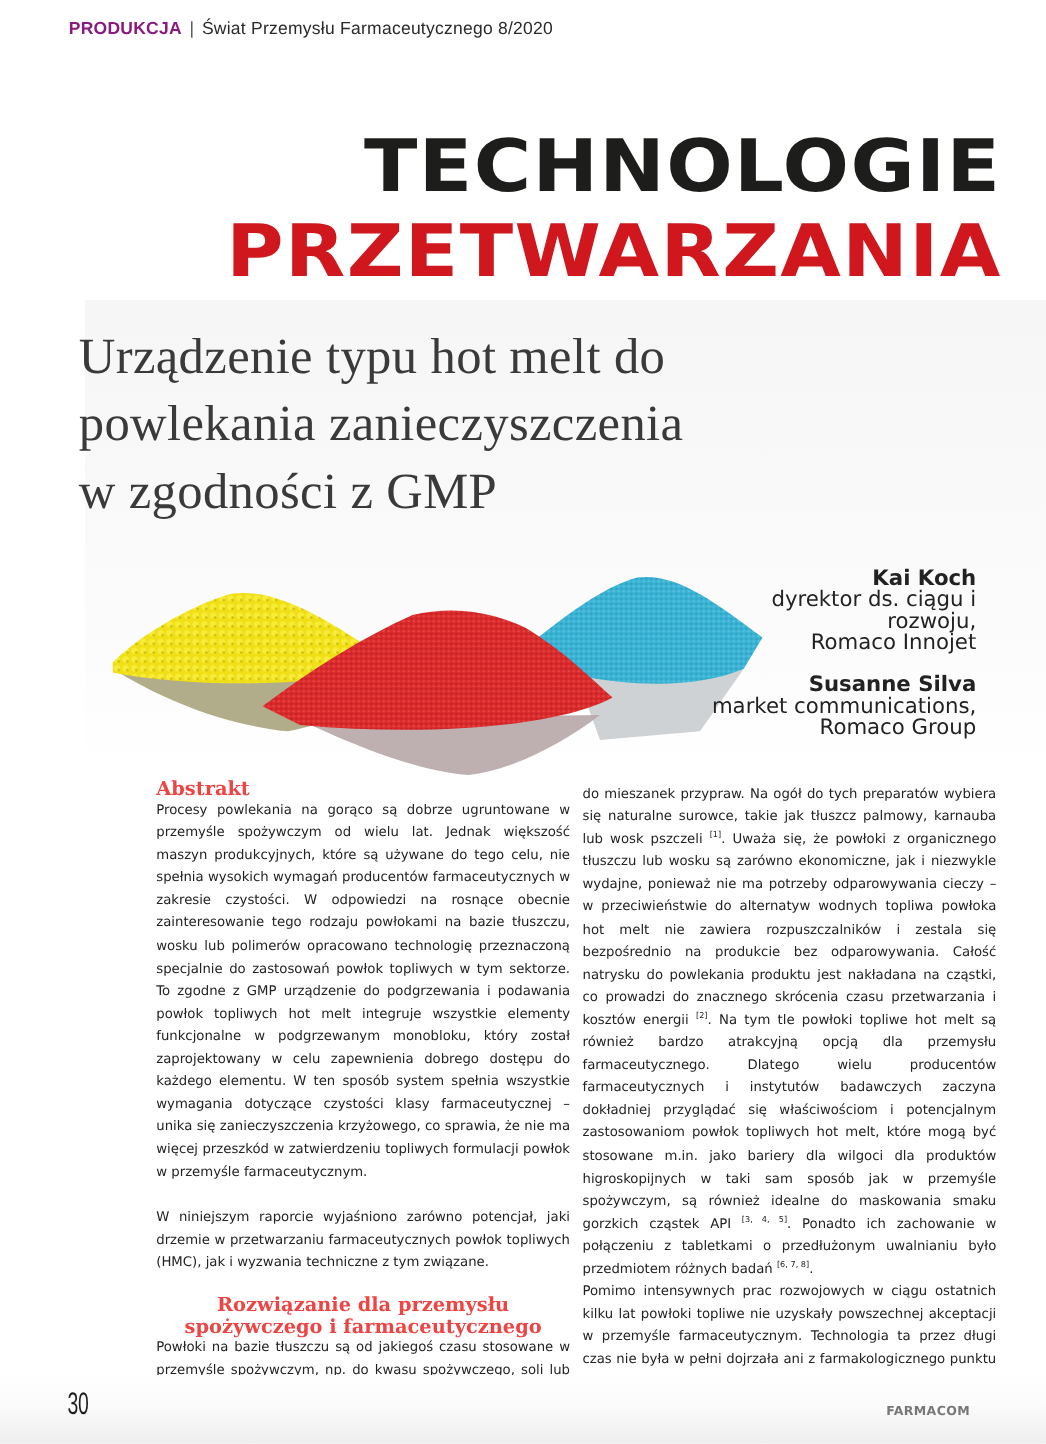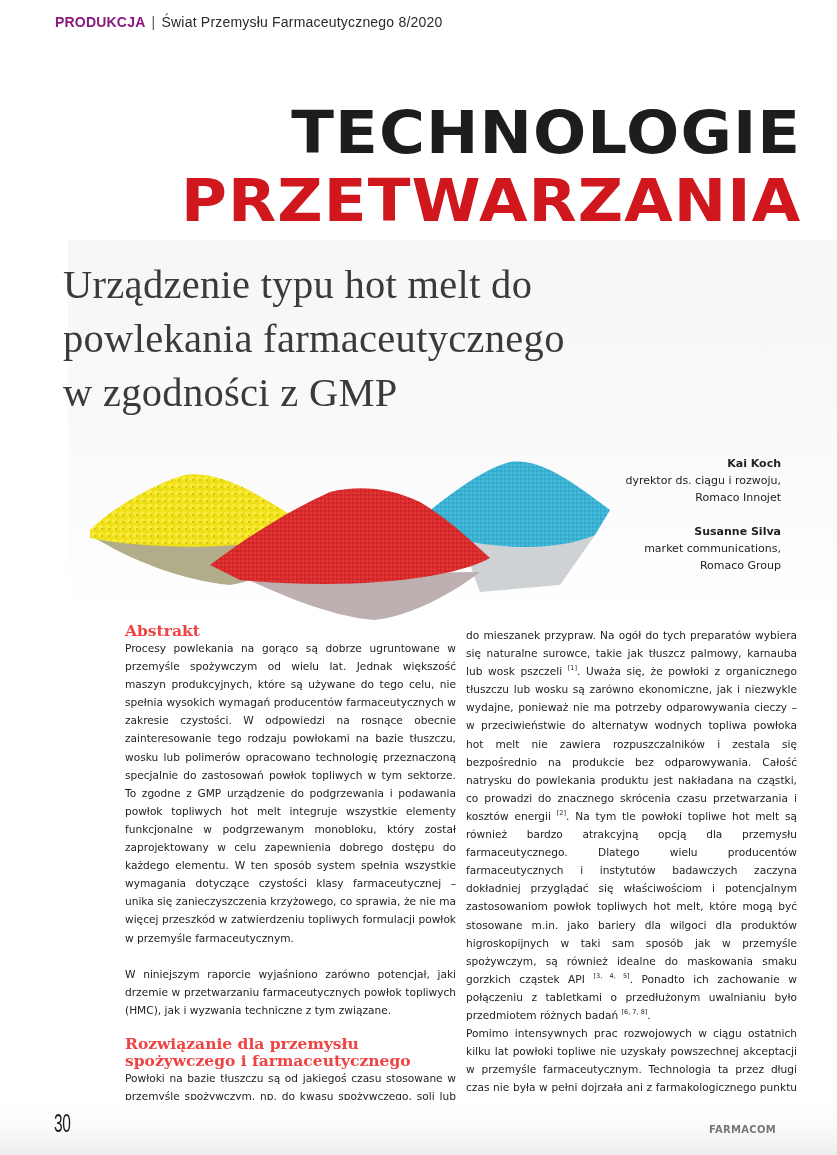--- a/index.html
+++ b/index.html
@@ -31,40 +31,40 @@
     position: absolute; right: 54px; top: 258px; width: 720px;
     text-align: left; font-family: Liberation Serif, serif; font-weight: 200;
     font-size: 40.5px; line-height: 54px; color: #3a3a3a; letter-spacing: 0.3px;
   }
   .subtitle span { display: block; }
 
   .photo { position: absolute; left: 90px; top: 440px; width: 560px; height: 180px; }
 
   .authors {
     position: absolute; right: 56px; top: 455px; width: 220px; text-align: right;
-    font-family: "DejaVu Sans", sans-serif; font-size: 11px; line-height: 17px; color: #222;
+    font-family: "DejaVu Sans", sans-serif; font-size: 17px; line-height: 17px; color: #222;
   }
   .authors .name { font-weight: bold; }
   .authors .block { margin-bottom: 17px; }
 
   .col {
     position: absolute; width: 331px;
     font-family: "DejaVu Sans", sans-serif; font-size: 10.6px; line-height: 18.1px;
     color: #222; text-align: justify;
   }
   .col-left { left: 125px; top: 622px; }
   .col-right { left: 466px; top: 626px; }
 
   .col h2 {
     font-family: "DejaVu Serif", serif; font-weight: bold; color: #ef4444;
     font-size: 15.5px; line-height: 17px; text-align: left;
   }
   .col p { margin: 0; }
   .col p.gap { margin-top: 18px; }
-  .col h2.gap { margin-top: 16px; }
+  .col h2.gap { margin-top: 16px; text-align: center; }
   .col sup { font-size: 6.5px; vertical-align: super; line-height: 0; }
 
   .footer {
     position: absolute; left: 0; top: 1100px; width: 837px; height: 55px;
     background: linear-gradient(180deg, #ffffff 0%, #fbfbfb 45%, #eeeeee 100%);
   }
   .page-num {
     position: absolute; left: 54px; top: 1109px;
     font-family: "Liberation Sans", sans-serif; font-size: 25px; color: #1d1d1b;
     transform: scaleX(0.62); transform-origin: left center; letter-spacing: -0.5px;
@@ -84,21 +84,21 @@
   <span>Świat Przemysłu Farmaceutycznego 8/2020</span>
 </div>
 
 <div class="panel"></div>
 
 <div class="title-1">TECHNOLOGIE</div>
 <div class="title-2">PRZETWARZANIA</div>
 
 <div class="subtitle">
   <span>Urządzenie typu hot melt do</span>
-  <span>powlekania farmaceutycznego</span>
+  <span>powlekania zanieczyszczenia</span>
   <span>w zgodności z GMP</span>
 </div>
 
 <svg class="photo" viewBox="0 0 560 180" xmlns="http://www.w3.org/2000/svg">
   <defs>
     <pattern id="dots-y" width="7" height="7" patternUnits="userSpaceOnUse">
       <rect width="7" height="7" fill="#f0df15"></rect>
       <circle cx="3.5" cy="3.5" r="2.6" fill="#f8ec3a"></circle>
       <circle cx="5" cy="5" r="1" fill="#c9b80c"></circle>
     </pattern>

